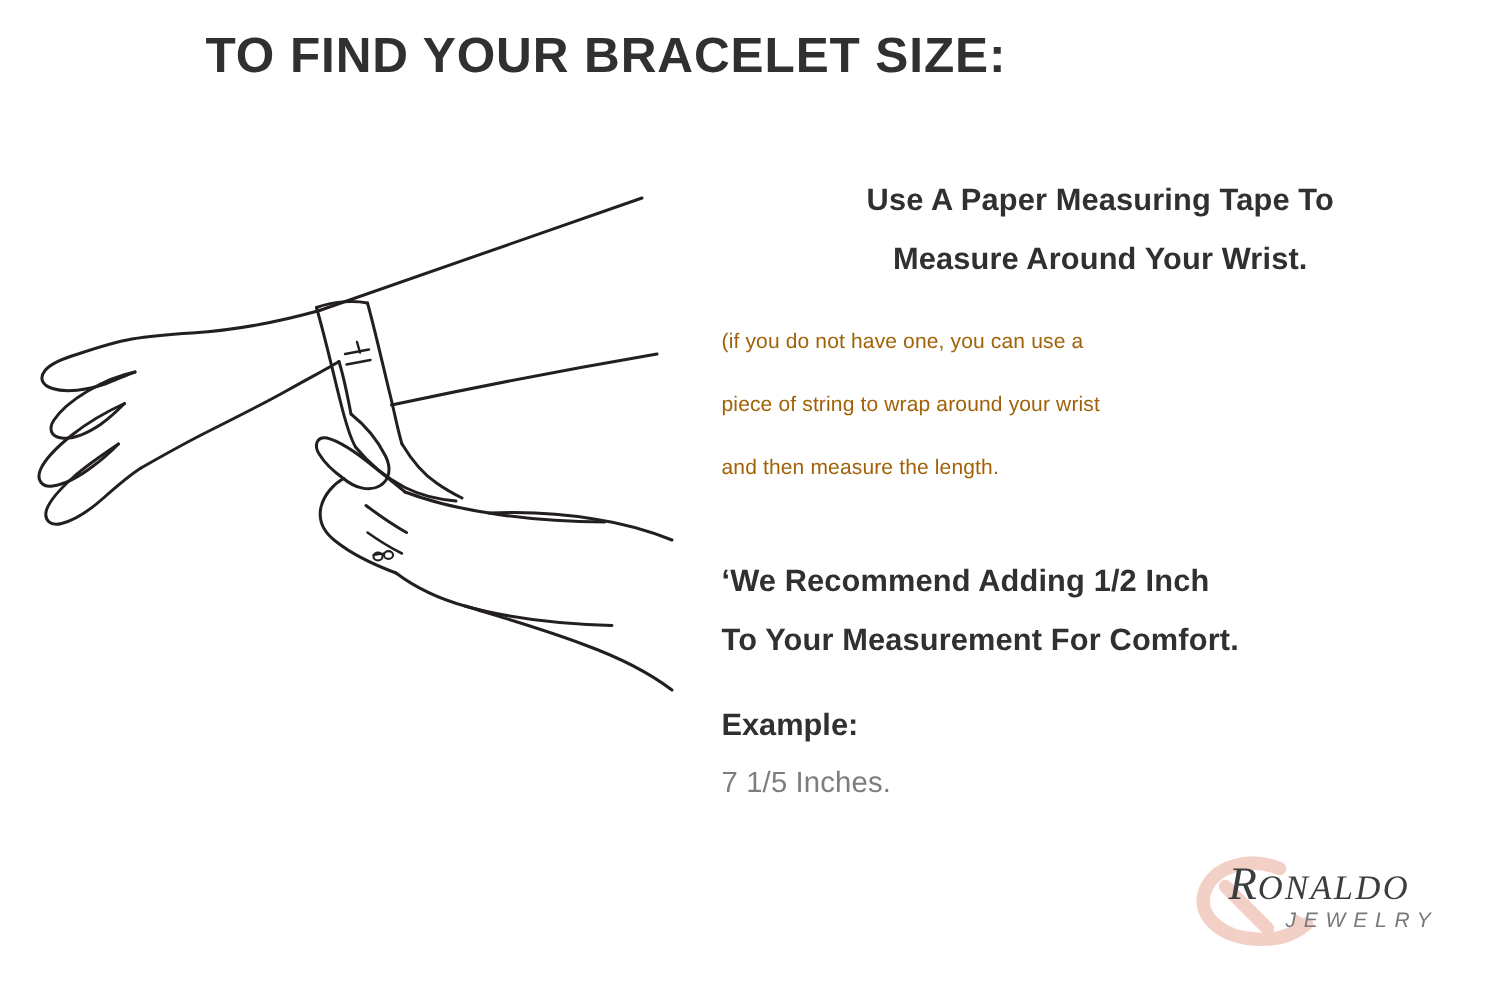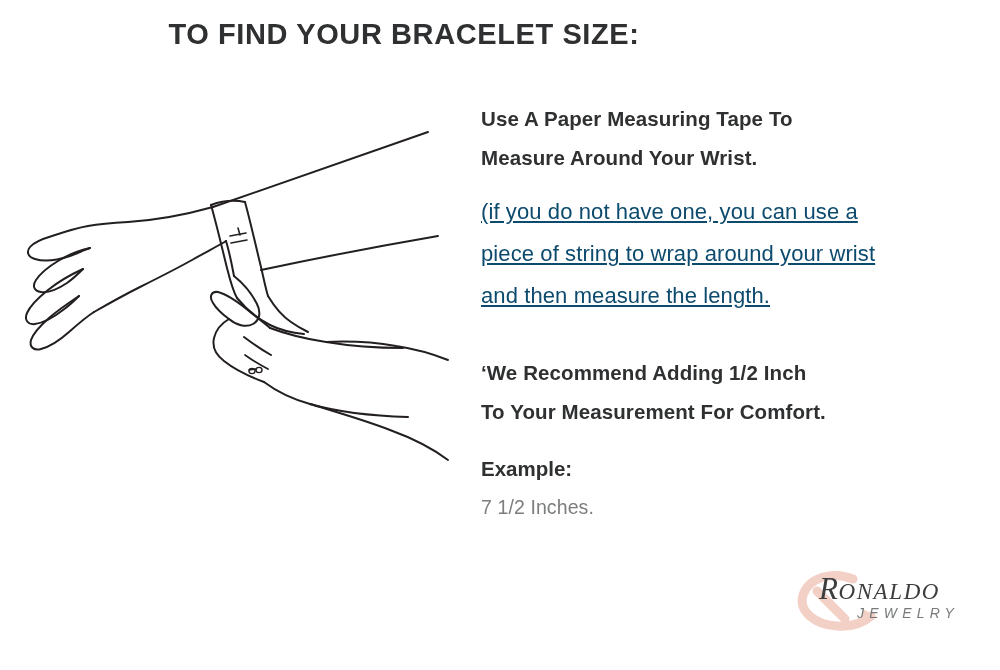--- a/index.html
+++ b/index.html
@@ -19,21 +19,21 @@
     overflow: hidden;
   }
 
   
   #page-title {
     position: absolute;
     left: 0;
     top: 18px;
     width: 808px;
     text-align: center;
-    font-size: 29px;
+    font-size: 33px;
     font-weight: 600;
     letter-spacing: 0.6px;
     color: #2f3031;
     white-space: nowrap;
   }
 
   
   #illustration {
     position: absolute;
     left: 8px;
@@ -59,29 +59,28 @@
 
   .heading-bold {
     font-size: 20.5px;
     font-weight: 700;
     color: #2f3031;
     line-height: 39px;
     letter-spacing: 0.1px;
   }
 
   .para-gray {
-    font-size: 22px;
+    font-size: 14px;
     font-weight: 400;
-    color: #0c4a6e;
+    color: #a16207;
     line-height: 42px;
     letter-spacing: 0.1px;
-    text-decoration: underline;
-  }
-
-  #block-intro { margin-top: 1px; }
+  }
+
+  #block-intro { margin-top: 16px; text-align: center; }
   #block-note  { margin-top: 14px; }
   #block-recommend { margin-top: 36px; }
   #block-example { margin-top: 18px; }
 
   #example-row {
     display: flex;
     align-items: baseline;
     flex-direction: column;
   }
   #example-label {
@@ -256,21 +255,21 @@
 
     <div class="block" id="block-recommend">
       <div class="heading-bold">‘We Recommend Adding 1/2 Inch</div>
       <div class="heading-bold">To Your Measurement For Comfort.</div>
     </div>
 
     <div class="block" id="block-example">
       <div id="example-row">
         <div id="example-label">Example:</div>
         <div id="example-lines">
-          <div>7 1/2 Inches.</div>
+          <div>7 1/5 Inches.</div>
         </div>
       </div>
     </div>
 
   </div>
 
   <div id="brand-logo">
     <div id="brand-swirl">
       <svg viewBox="0 0 95 64" xmlns="http://www.w3.org/2000/svg">
         <path d="M60 10 C 40 2, 16 8, 10 26

